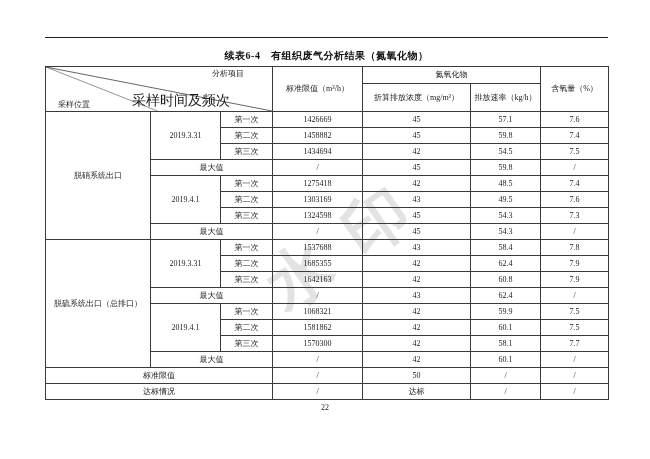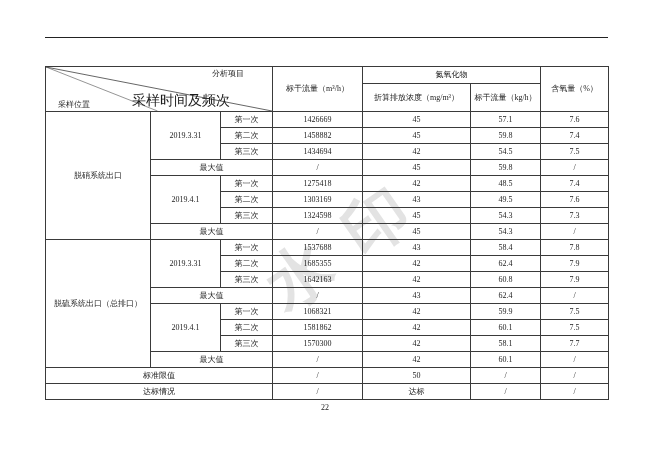--- a/index.html
+++ b/index.html
@@ -48,20 +48,21 @@
 </style>
 </head>
 <body>
 
 <div class="page">
 
   <div class="watermark">水印</div>
 
   <div class="doc-header-rule"></div>
 
+  <div class="table-title">续表6-4　有组织废气分析结果（氮氧化物）</div>
 
   <table class="report">
     <colgroup>
       <col style="width:105px">
         <col style="width:70px">
         <col style="width:52px">
       <col style="width:90px">
         <col style="width:108px">
         <col style="width:70px">
       <col style="width:68px">
@@ -70,27 +71,27 @@
       <tr>
         <td class="corner-cell" colspan="3" rowspan="2" style="height:44px">
           <svg viewBox="0 0 227 46" preserveAspectRatio="none">
             <line x1="0" y1="0" x2="112" y2="46" stroke="#777" stroke-width="0.8"></line>
             <line x1="0" y1="0" x2="227" y2="46" stroke="#3a3a3a" stroke-width="0.8"></line>
           </svg>
           <span class="corner-top">分析项目</span>
           <span class="corner-mid">采样时间及频次</span>
           <span class="corner-bot">采样位置</span>
         </td>
-        <th rowspan="2">标干流量（m³/h）</th>
+        <th rowspan="2">标准限值（m³/h）</th>
         <th colspan="2">氮氧化物</th>
         <th rowspan="2">含氧量（%）</th>
       </tr>
       <tr>
         <th style="height:26px">折算排放浓度（mg/m³）</th>
-        <th>标干流量（kg/h）</th>
+        <th>排放速率（kg/h）</th>
       </tr>
     </thead>
     <tbody id="table-body">
         <tr>
           <td rowspan="8">脱硝系统出口</td>
           <td rowspan="3">2019.3.31</td>
           <td>第一次</td>
           <td>1426669</td>
           <td>45</td>
           <td>57.1</td>

